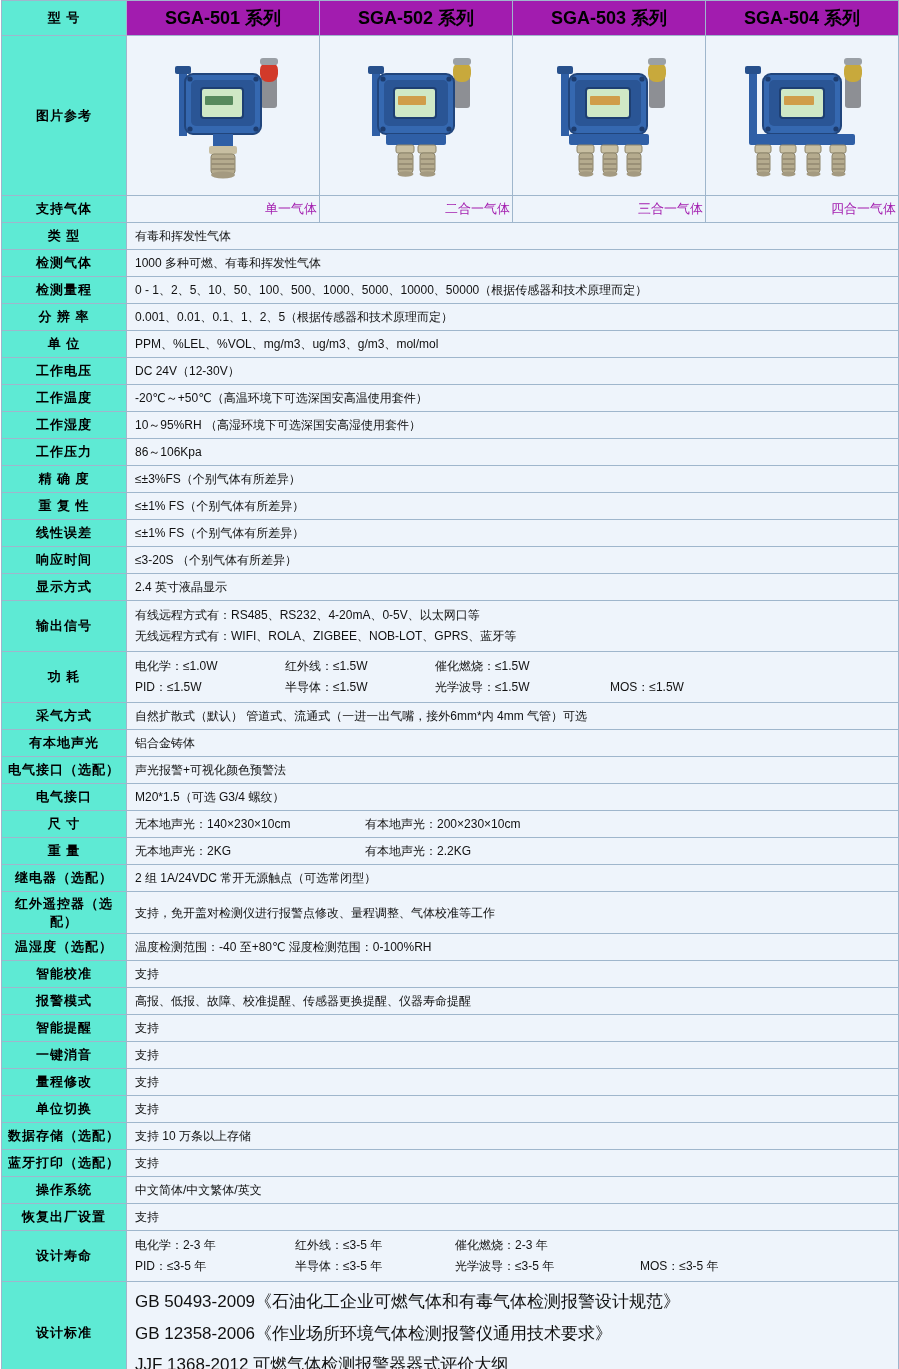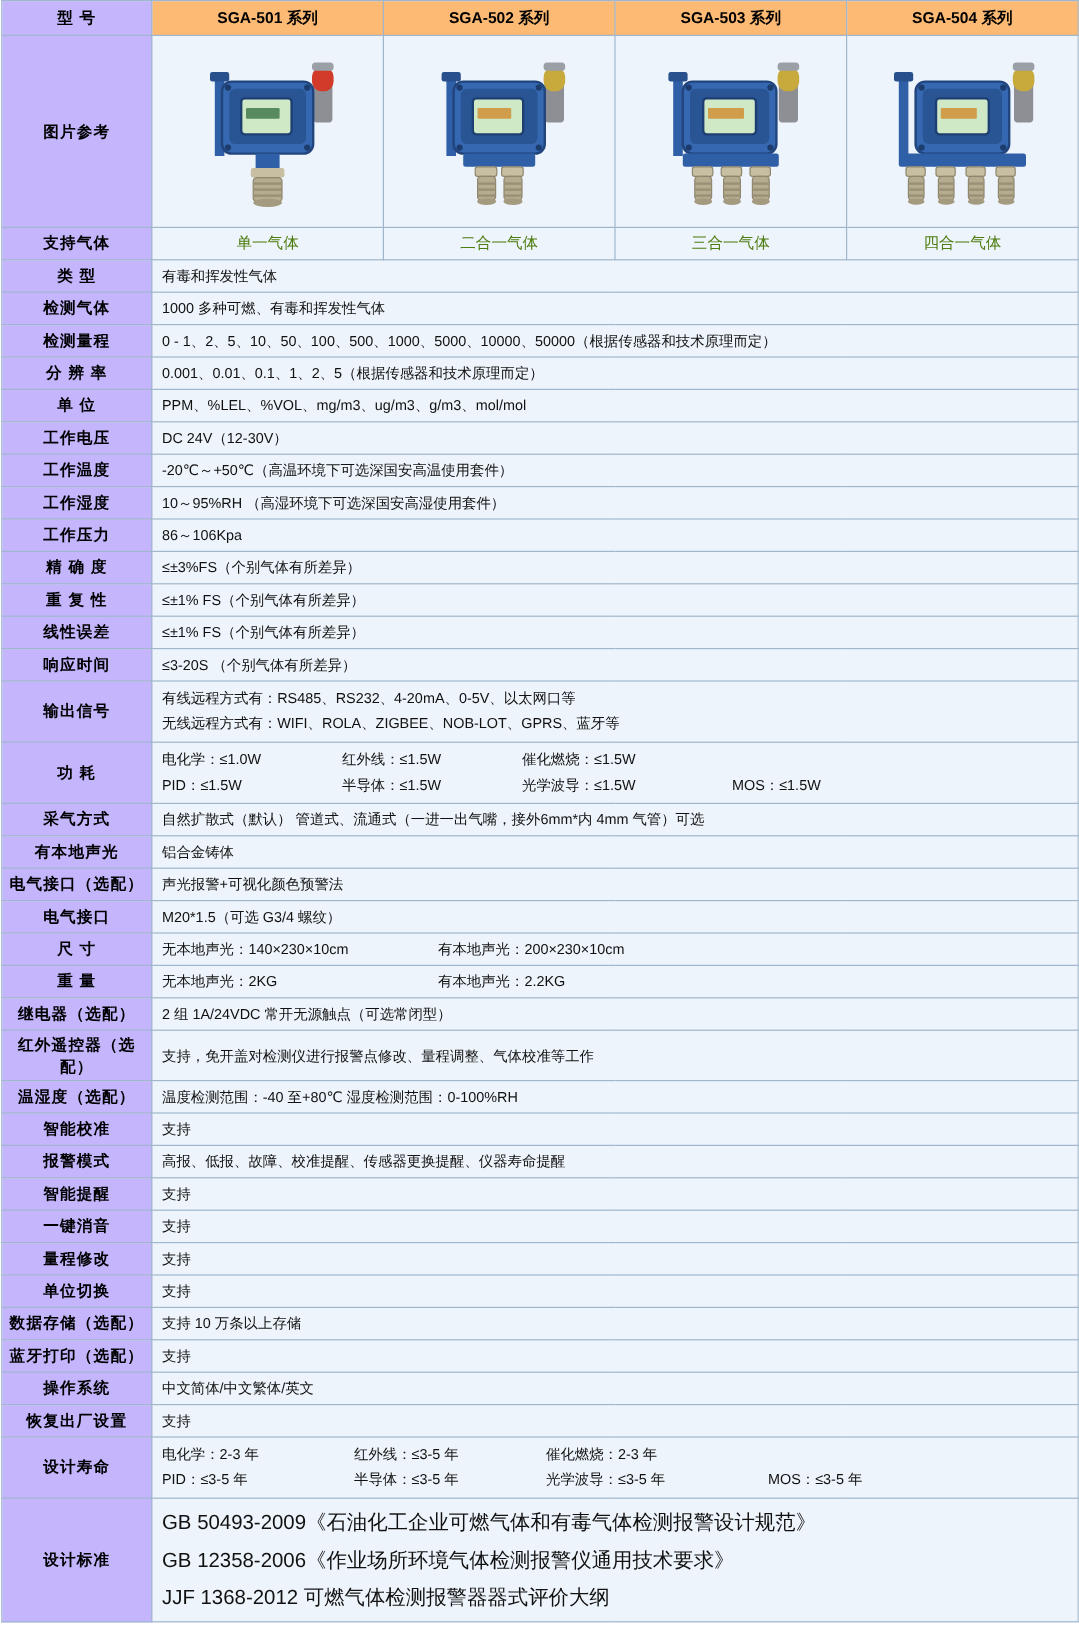--- a/index.html
+++ b/index.html
@@ -1,57 +1,57 @@
 <!DOCTYPE html>
 <html><head>
 <meta charset="utf-8">
 <style>
   html,body{margin:0;padding:0;background:#ffffff;}
   body{font-family:"Liberation Sans","DejaVu Sans",sans-serif;}
   .sheet{width:899px;height:1369px;position:relative;box-sizing:border-box;overflow:hidden;}
   table.spec{border-collapse:collapse;width:897px;margin:0 1px;table-layout:fixed;}
   table.spec td{border:1px solid #9fb6cc;vertical-align:middle;}
   td.lbl{
-    background:#c4b5fd;
+    background:#5eead4;
     width:125px;
     text-align:center;
     font-size:13px;
     color:#000;
     font-weight:bold;
     padding:3px 2px;
     letter-spacing:1px;
     line-height:1.35;
   }
   td.val{
     background:#eef4fb;
     font-size:12px;
     color:#111;
     padding:4px 8px;
     line-height:1.5;
   }
   td.hdr{
-    background:#fdba74;
+    background:#a21caf;
     text-align:center;
-    font-size:13px;
+    font-size:18px;
     font-weight:bold;
     padding:5px 2px;
     color:#000;
   }
   td.pic{
     background:#eef4fb;
     text-align:center;
     padding:2px 0;
     height:155px;
   }
   td.gas{
     background:#eef4fb;
-    text-align:center;
+    text-align:right;
     font-size:13px;
     padding:4px 2px;
-    color:#4d7c0f;
+    color:#a21caf;
   }
   .row-line{display:flex;}
   .row-line .seg{white-space:nowrap;}
   .w150{width:150px;}
   .w160{width:160px;}
   .w175{width:175px;}
   .w185{width:185px;}
   .w230{width:230px;}
   .lh{line-height:1.75;}
   .std-line{line-height:1.85;font-size:17px;}
@@ -299,20 +299,24 @@
     <td class="val" colspan="4">≤±1% FS（个别气体有所差异）</td>
   </tr>
   <tr>
     <td class="lbl">线性误差</td>
     <td class="val" colspan="4">≤±1% FS（个别气体有所差异）</td>
   </tr>
   <tr>
     <td class="lbl">响应时间</td>
     <td class="val" colspan="4">≤3-20S （个别气体有所差异）</td>
   </tr>
+  <tr>
+    <td class="lbl">显示方式</td>
+    <td class="val" colspan="4">2.4 英寸液晶显示</td>
+  </tr>
 
   <tr>
     <td class="lbl">输出信号</td>
     <td class="val" colspan="4">
       <div class="lh">有线远程方式有：RS485、RS232、4-20mA、0-5V、以太网口等</div>
       <div class="lh">无线远程方式有：WIFI、ROLA、ZIGBEE、NOB-LOT、GPRS、蓝牙等</div>
     </td>
   </tr>
 
   <tr>

